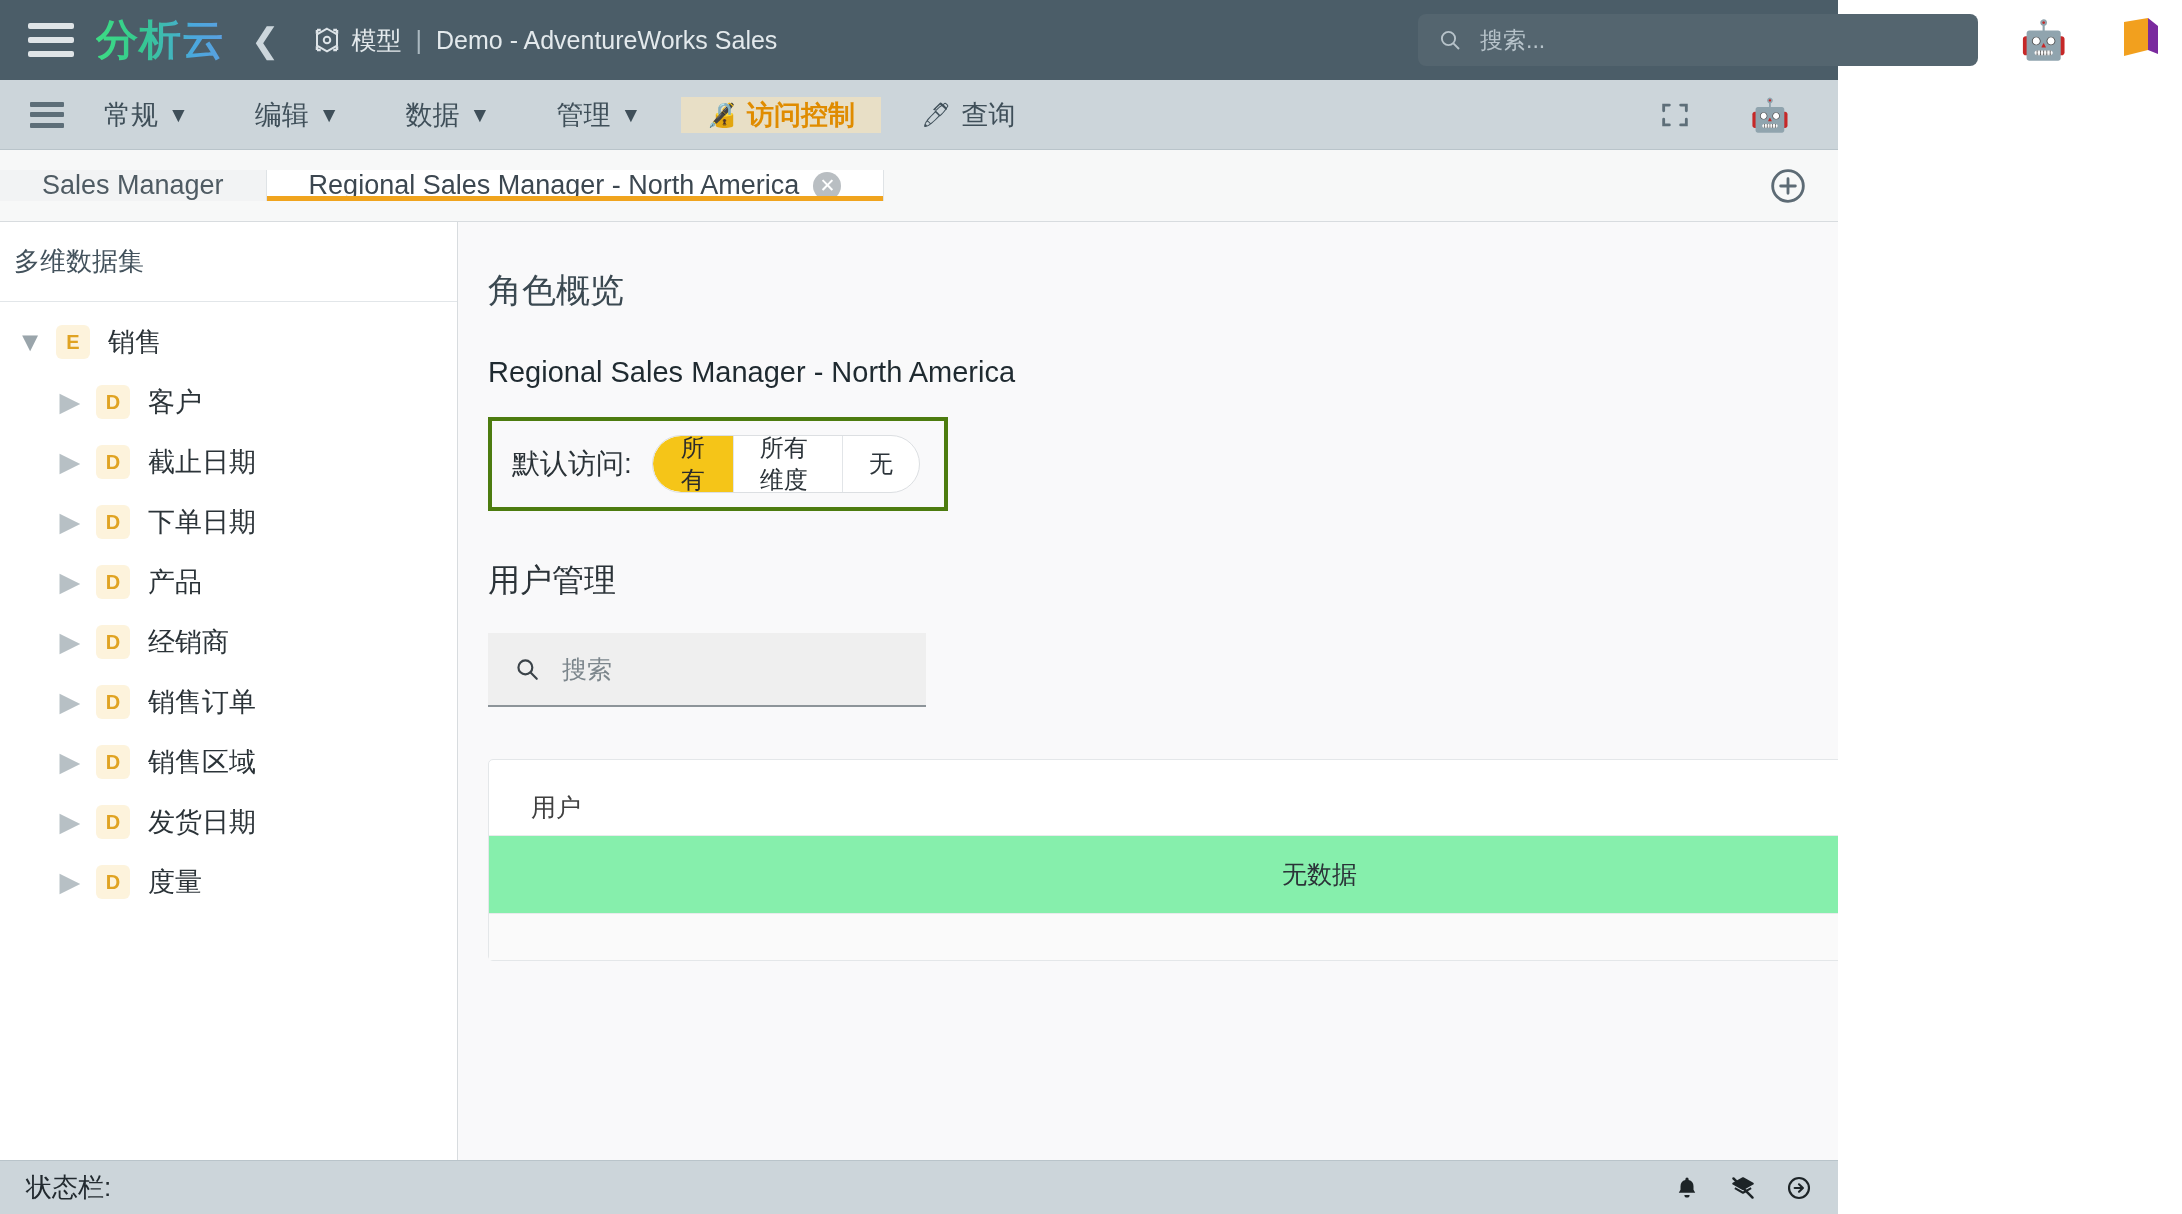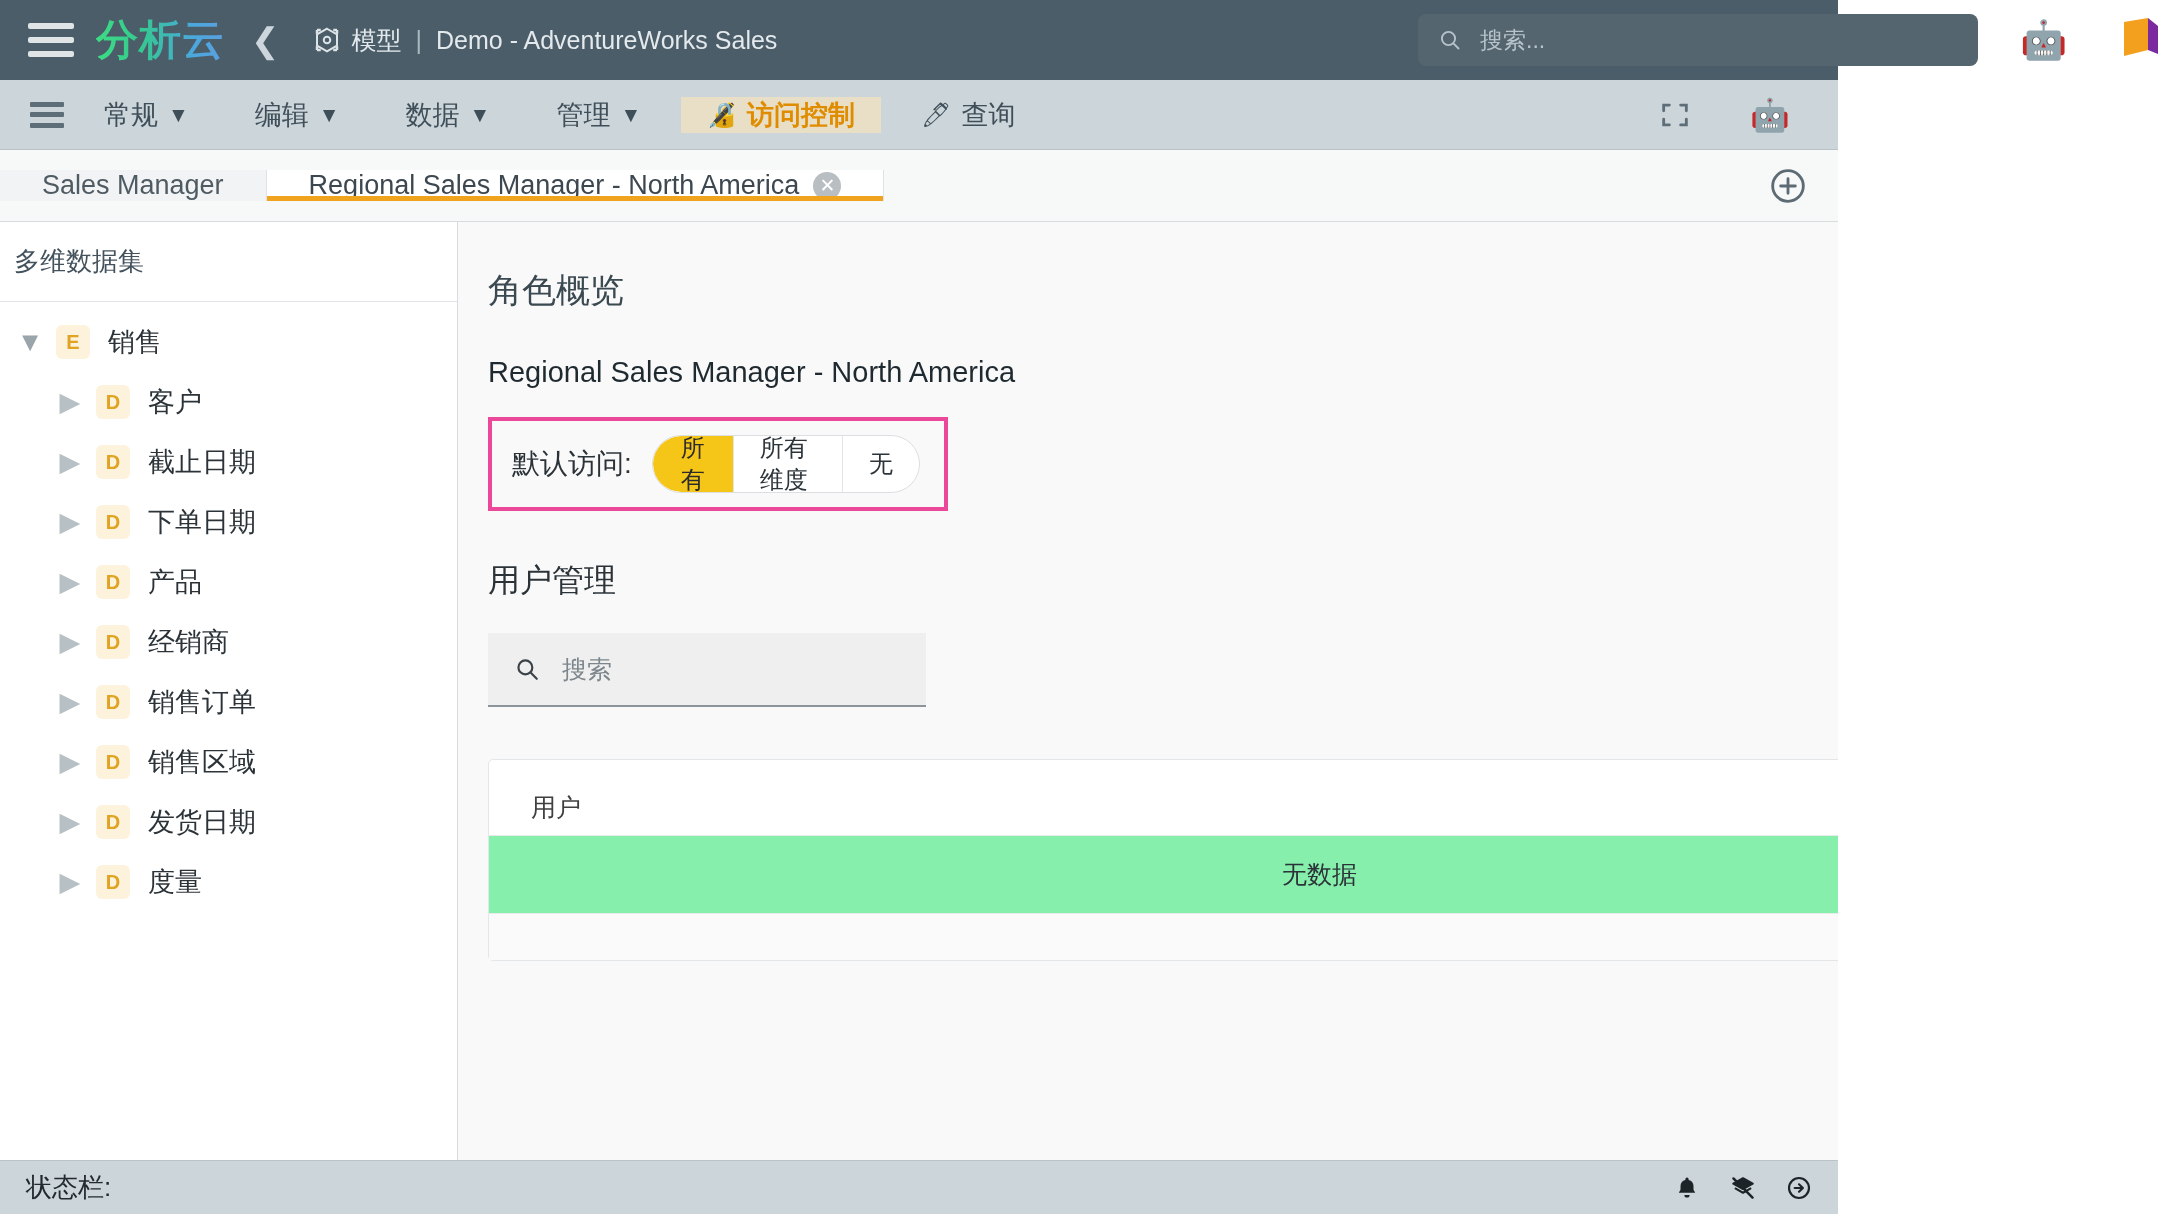--- a/index.html
+++ b/index.html
@@ -104,21 +104,21 @@
     display: inline-flex; align-items: center; justify-content: center; font-size: 20px; font-weight: 600; margin-right: 18px; }
   .tree-label { font-size: 27px; }
 
   
   .main { flex: 1 1 auto; background: #f9f9fa; padding: 46px 0 0 30px; position: relative; overflow: hidden; }
   .page-title { font-size: 34px; color: #3b4951; padding-left: 0; }
   .role-name { font-size: 29px; color: #1f2a30; margin-top: 42px; }
 
   .default-access-wrap {
     margin-top: 28px; display: inline-flex; align-items: center; gap: 20px;
-    border: 4px solid #ec4899; padding: 14px 24px 14px 20px; width: 460px;
+    border: 4px solid #4d7c0f; padding: 14px 24px 14px 20px; width: 460px;
   }
   .da-label { font-size: 28px; color: #2b3338; white-space: nowrap; }
   .segmented {
     display: inline-flex; border: 1px solid #dcdfe2; border-radius: 32px; overflow: hidden;
     background: #fff; height: 58px;
   }
   .seg { display: flex; align-items: center; justify-content: center; padding: 0 26px; font-size: 24px;
     color: #2c343a; cursor: pointer; border-right: 1px solid #e2e5e8; }
   .seg:last-child { border-right: none; }
   .seg.sel { background: #f5c518; color: #2b2b2b; border-radius: 32px 0 0 32px; font-weight: 500; text-align: center; }

